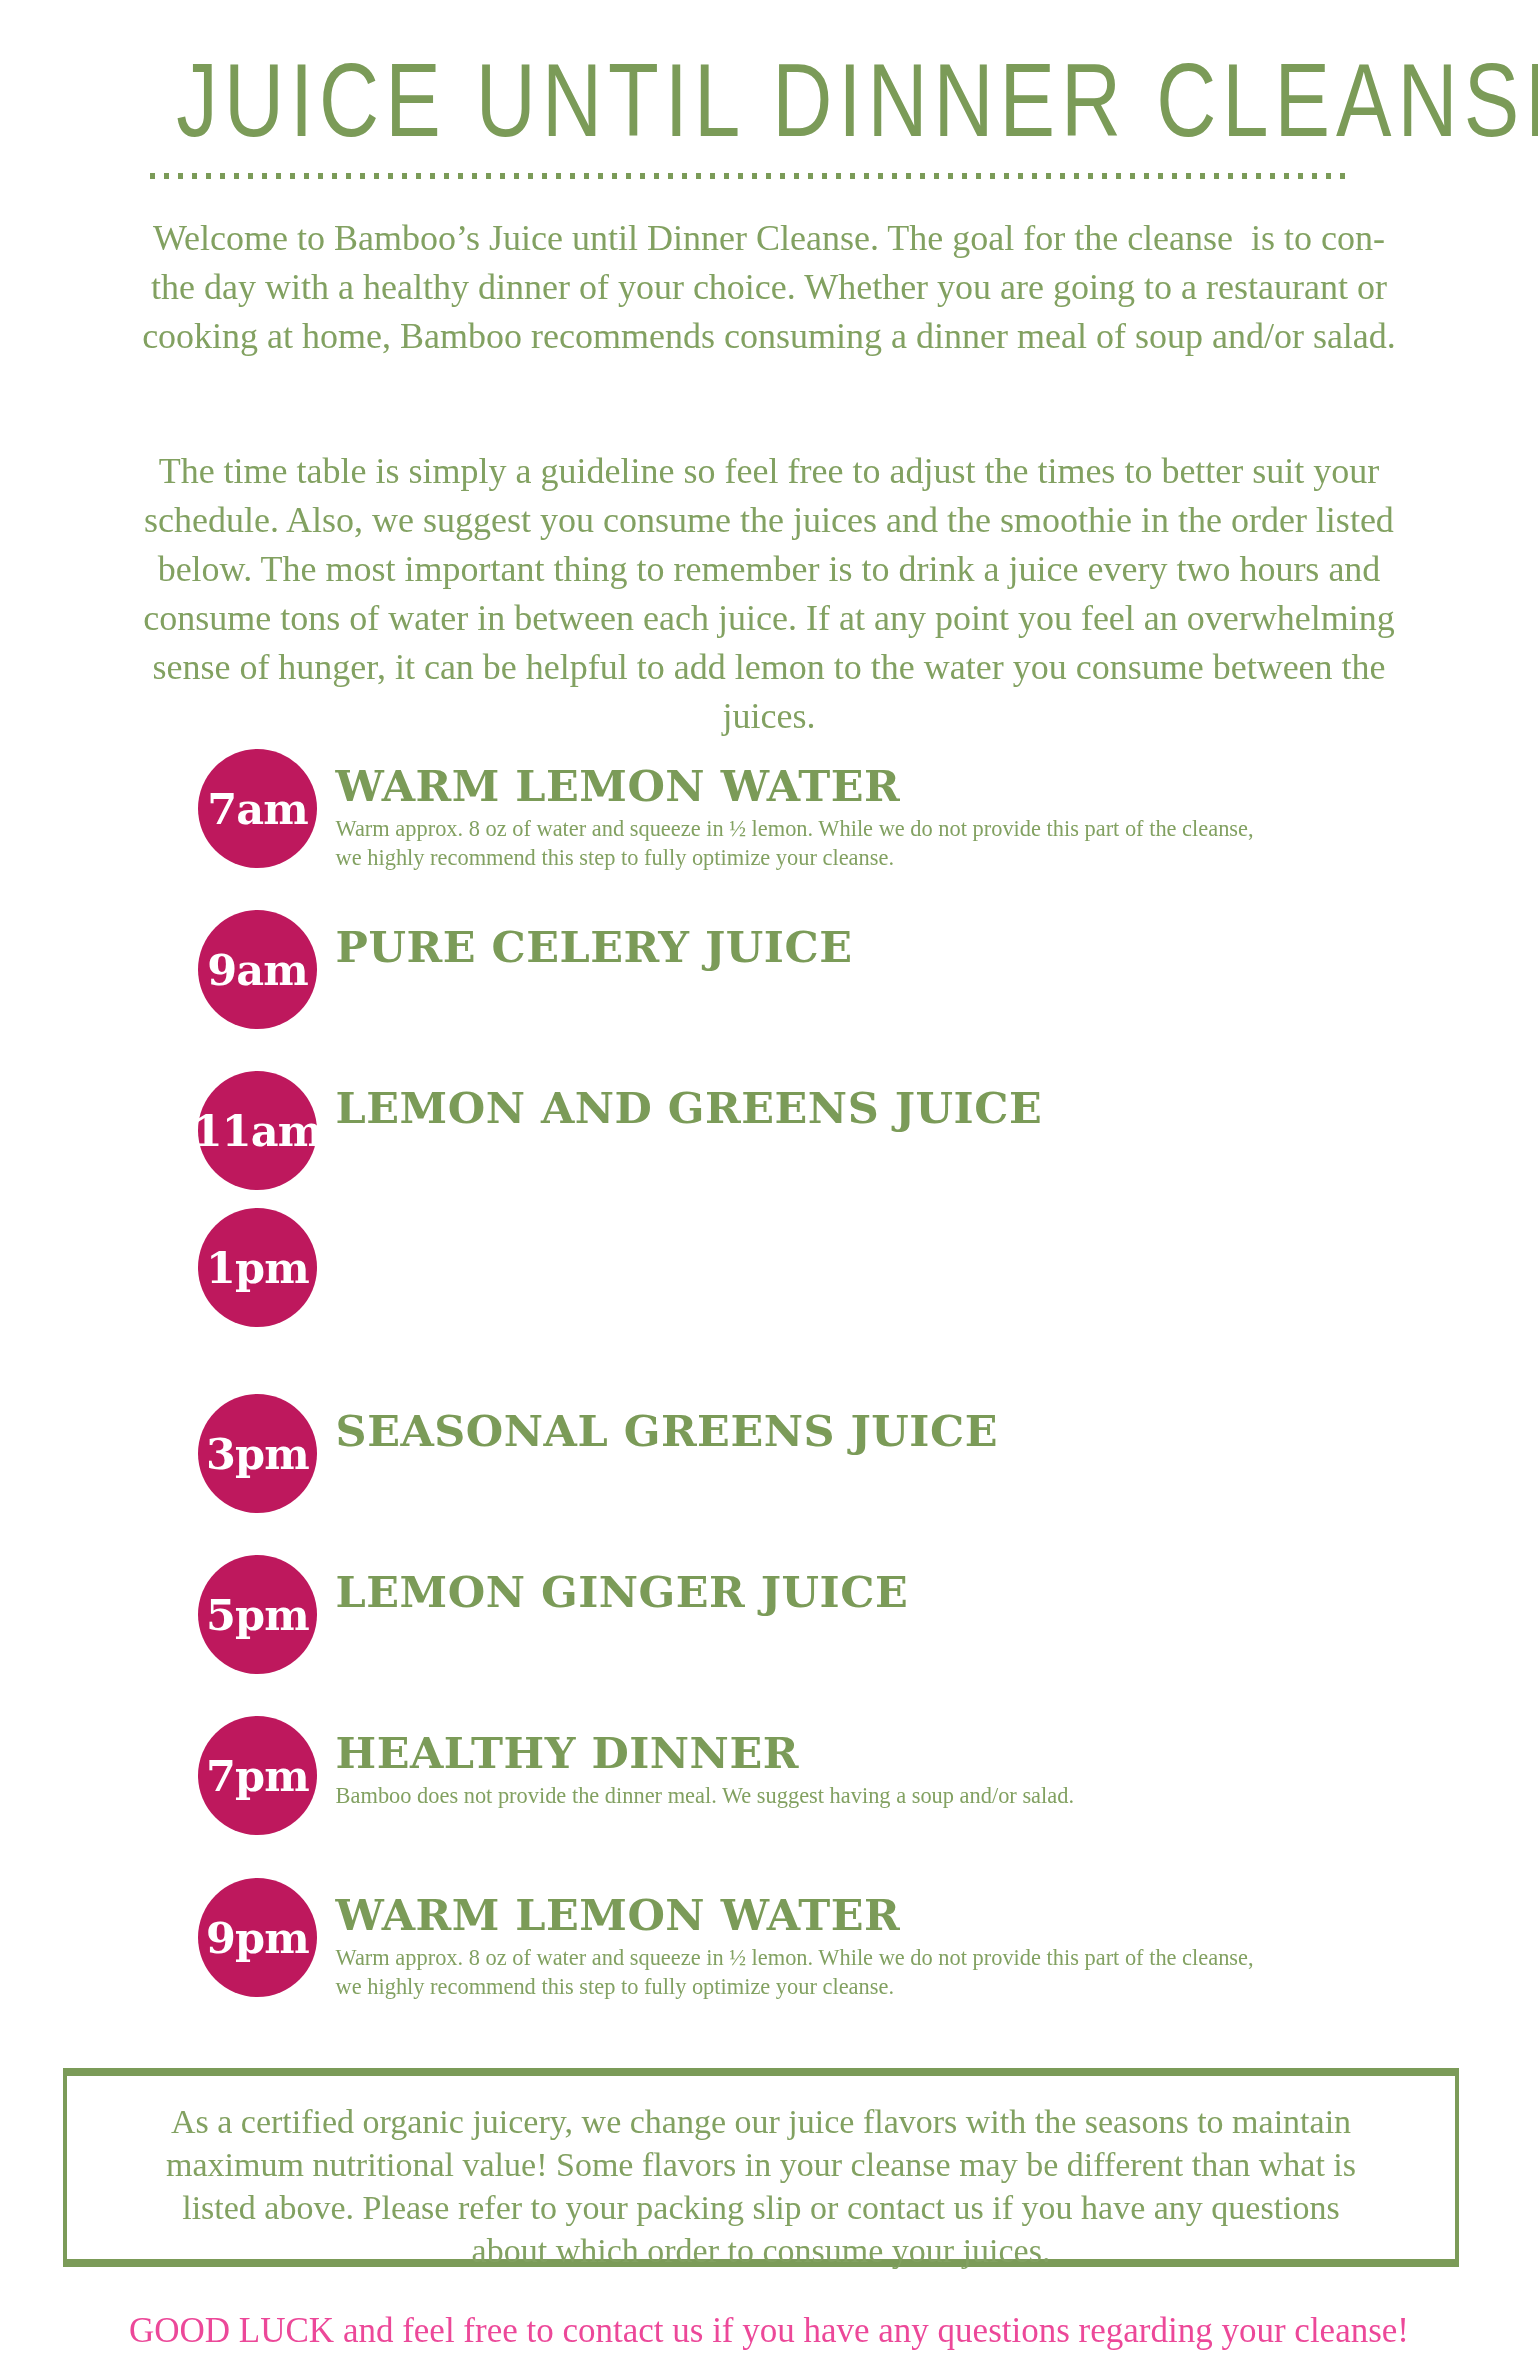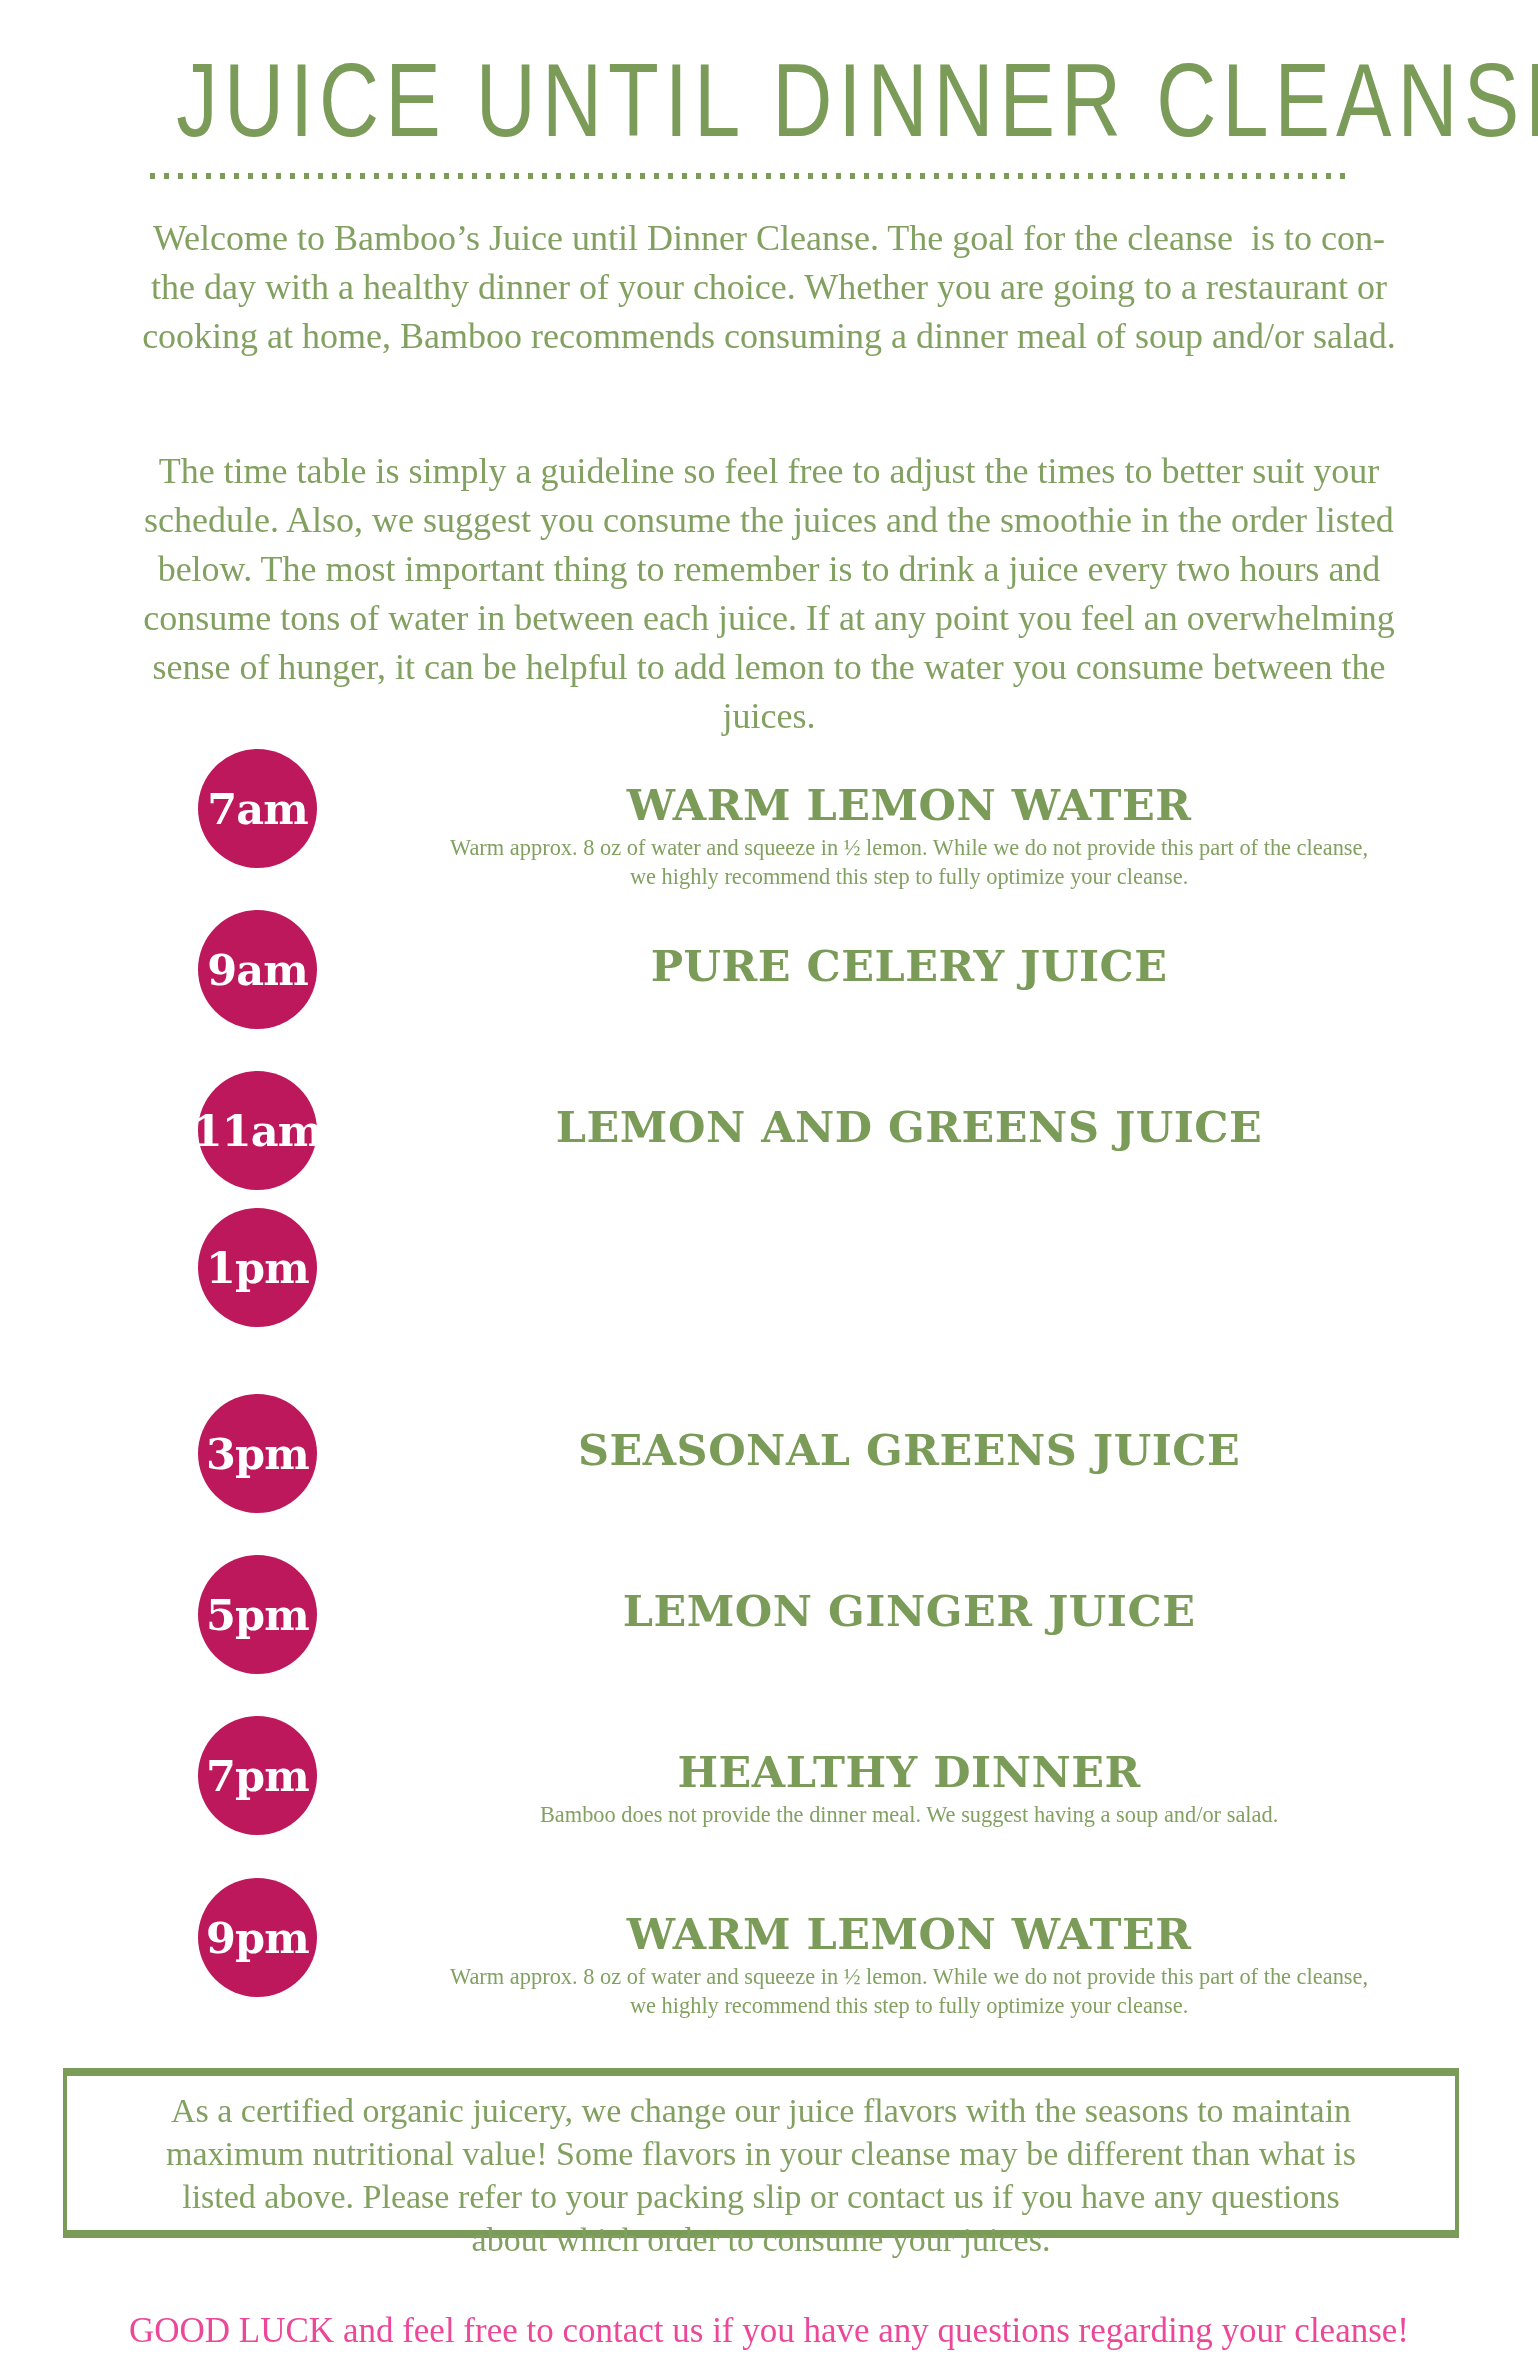--- a/index.html
+++ b/index.html
@@ -41,35 +41,35 @@
   .badge {
     width:119px; height:119px; border-radius:50%;
     background:#be185d; color:#ffffff;
     display:flex; align-items:center; justify-content:center;
     flex:0 0 auto;
   }
   .badge span {
     font-family:"DejaVu Serif", serif; font-weight:bold;
     font-size:43px; letter-spacing:-0.9px;
   }
-  .etext { margin-left:18.6px; margin-top:33px; width:1147px;text-align:center; }
+  .etext { margin-left:18.6px; margin-top:14px; width:1147px; }
   .etitle {
     font-family:"DejaVu Serif", serif; font-weight:bold;
     font-size:43px; line-height:47px; letter-spacing:0.5px;
     color:#7b9b58; white-space:nowrap;
   }
   .edesc { margin-top:3.7px; color:#82a161; }
   .edesc div { font-size:22.4px; line-height:29px; white-space:pre-wrap; }
   
   .notice {
-    position:absolute; left:63px; top:2068px; width:1396px; height:170px;
+    position:absolute; left:63px; top:2068px; width:1396px; height:199px;
     box-sizing:border-box;
     border:4.7px solid #7b9b58; border-top-width:8.4px; border-bottom-width:8.4px;
     text-align:center; color:#82a161;
-    padding-top:13px;
+    padding-top:24px;
   }
   .notice .line { font-size:34px; line-height:43px; }
   
   .footer {
     position:absolute; top:2307px; left:0; right:0;
     text-align:center; color:#ec4899; font-size:35px; line-height:47px;
   }
 </style>
 </head>
 <body>

